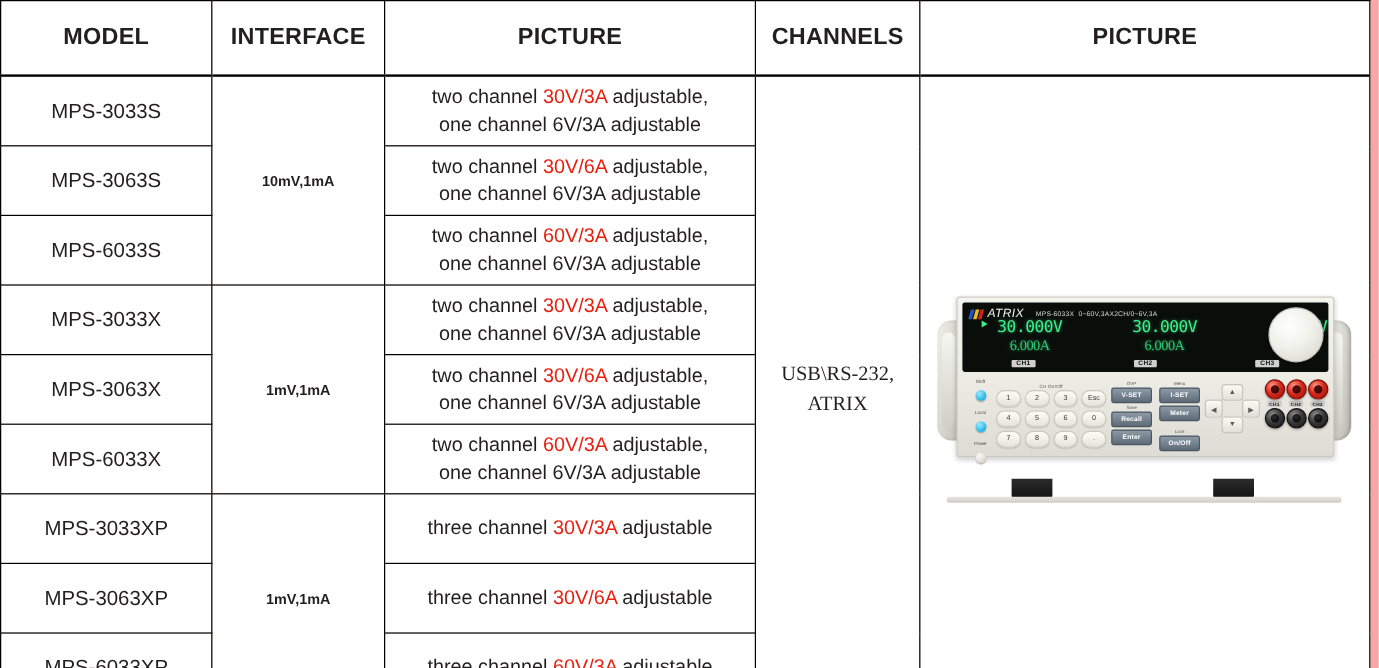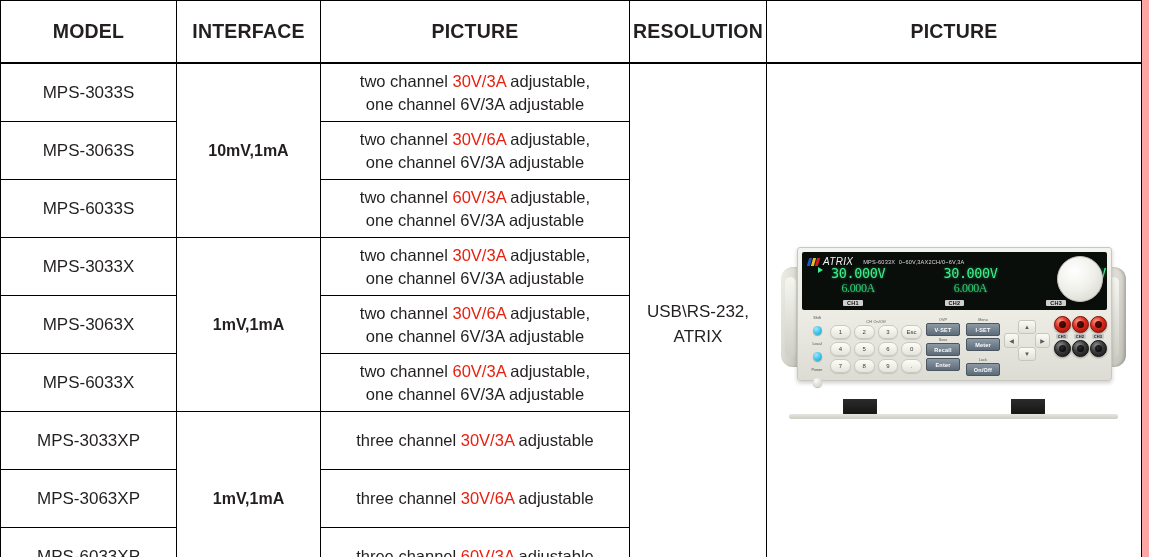--- a/index.html
+++ b/index.html
@@ -49,39 +49,39 @@
     border-bottom: 2px solid #000000 !important;
   }
   tbody td { height: 57px; }
 
   .model-cell {
     font-size: 17px;
     font-weight: normal;
     color: #3a3a3a;
   }
   .res-cell {
-    font-size: 16px;
+    font-size: 12px;
     font-weight: bold;
     color: #111111;
     margin-left: 41px;
   }
   .chan-cell {
     font-size: 16.5px;
     line-height: 1.35;
     color: #222222;
     padding: 0 8px;
   }
   .chan-cell .l1, .chan-cell .l2 { display: block; white-space: nowrap; }
   .hot { color: #e8200f; text-align: center; }
   .iface-cell {
     font-size: 17px;
     line-height: 1.45;
     color: #222222;
   }
-  .iface-cell span { display: block; }
+  .iface-cell span { display: block; font-family: Liberation Serif, serif; }
   .pic-cell { padding: 0; }
 
   
   .psu-wrap {
     position: relative;
     width: 373px;
     height: 513px;
     overflow: hidden;
   }
   .psu {
@@ -303,21 +303,21 @@
         <col class="c-channels">
       <col class="c-interface">
         <col class="c-picture">
     </colgroup>
 
     <thead>
       <tr>
         <th>MODEL</th>
         <th>INTERFACE</th>
         <th>PICTURE</th>
-        <th>RESOLUTION</th>
+        <th>CHANNELS</th>
         <th>PICTURE</th>
       </tr>
     </thead>
 
     <tbody>
 
       <tr>
         <td class="model-cell">MPS-3033S</td>
         <td class="res-cell" rowspan="3">10mV,1mA</td>
         <td class="chan-cell">

